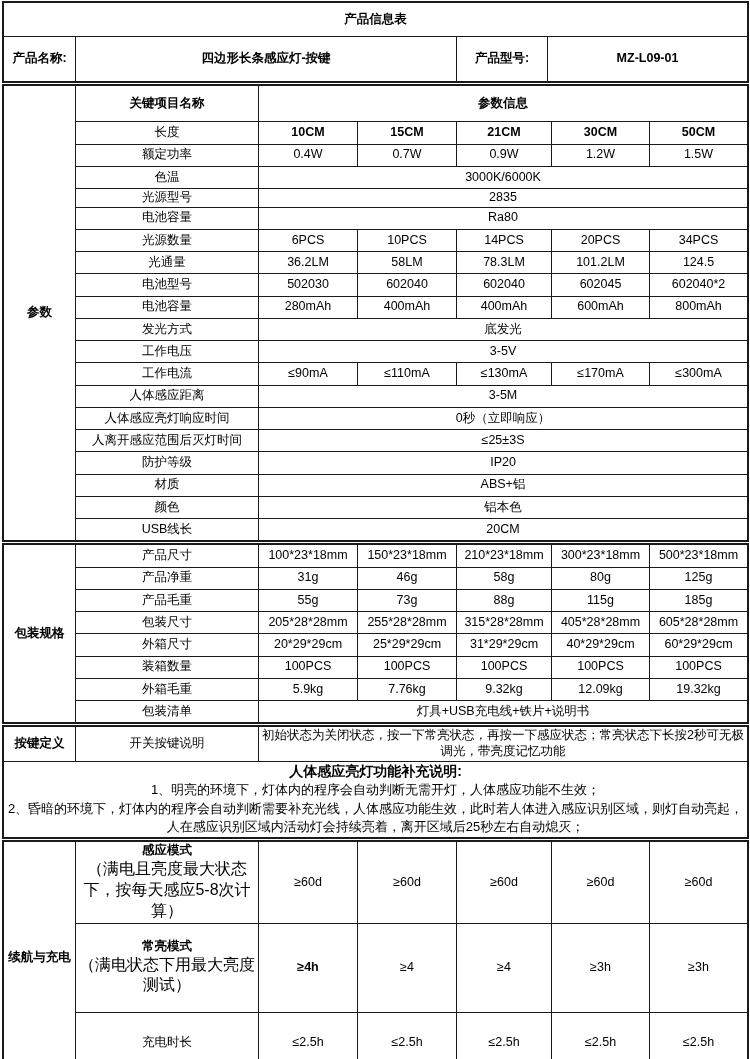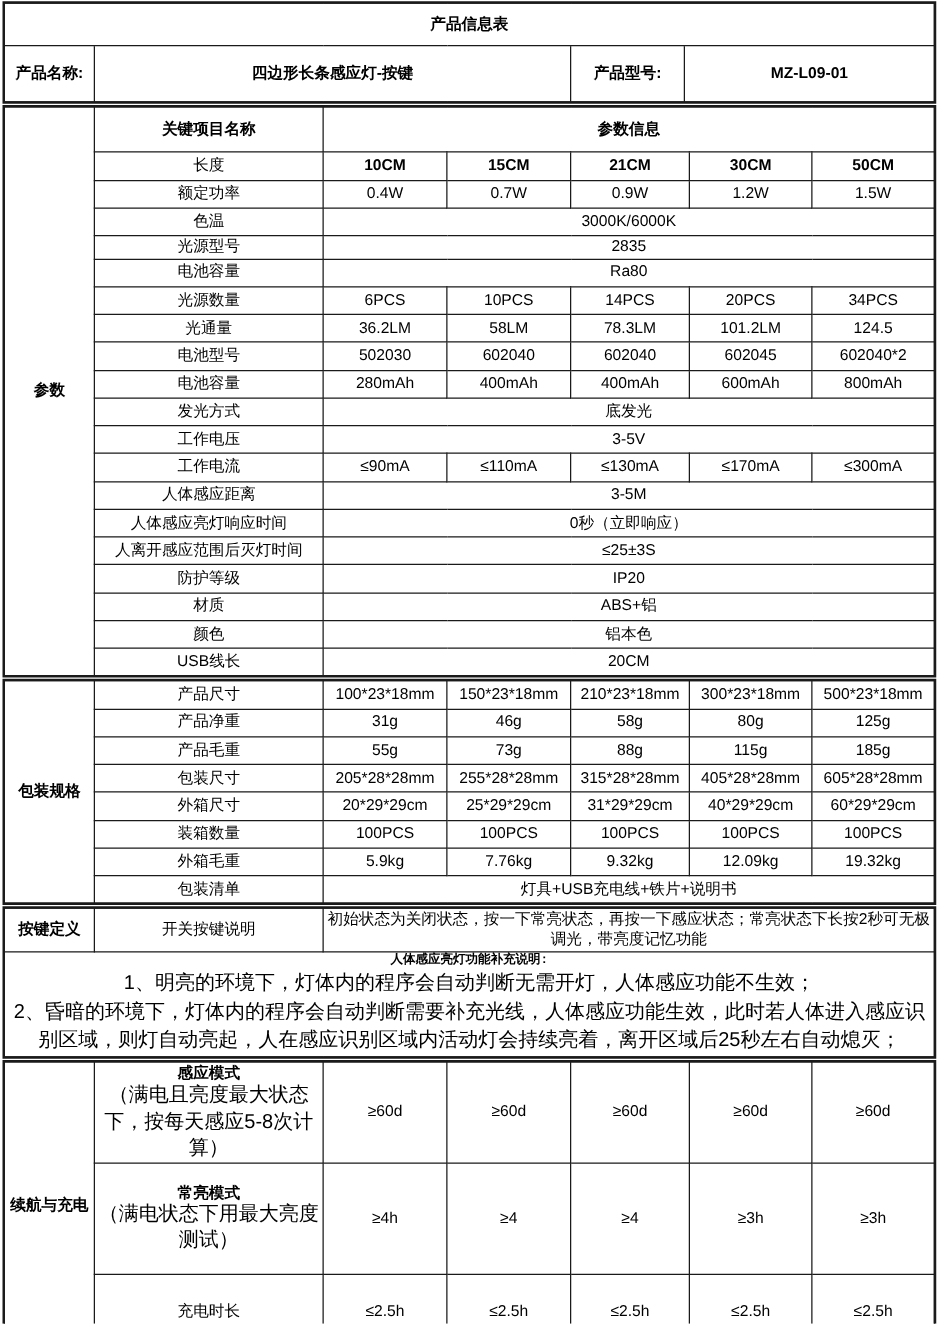--- a/index.html
+++ b/index.html
@@ -73,28 +73,27 @@
     line-height: 1.45;
     font-size: 12.5px;
     padding: 3px 4px;
   }
   .notes-block td {
     text-align: left;
     padding: 2px 4px 4px 4px;
   }
   .notes-title {
     font-weight: bold;
-    font-size: 10px;
+    font-size: 14px;
     display: block;
     margin-bottom: 1px;
-    font-family: Liberation Mono, monospace;
   }
   .notes-line {
     display: block;
-    font-size: 16px;
+    font-size: 13px;
     line-height: 1.42;
   }
   .mode-label .mode-name {
     display: block;
     font-weight: bold;
     font-size: 12.5px;
   }
   .mode-label .mode-sub {
     display: block;
     font-size: 16px;
@@ -370,21 +369,21 @@
           <td class="numcell" style="height: 72px;">≥60d</td>
           <td class="numcell" style="height: 72px;">≥60d</td>
           <td class="numcell" style="height: 72px;">≥60d</td>
           <td class="numcell" style="height: 72px;">≥60d</td>
         </tr>
         <tr>
           <td class="mode-label">
             <span class="mode-name">常亮模式</span>
             <span class="mode-sub">（满电状态下用最大亮度测试）</span>
           </td>
-          <td class="numcell" style="height: 86px;">≥4h</td>
+          <td class="numcell" style="height: 86px; font-weight: bold;">≥4h</td>
           <td class="numcell" style="height: 86px;">≥4</td>
           <td class="numcell" style="height: 86px;">≥4</td>
           <td class="numcell" style="height: 86px;">≥3h</td>
           <td class="numcell" style="height: 86px;">≥3h</td>
         </tr>
         <tr>
           <td class="mode-label">
             <span class="mode-name" style="font-weight: normal;">充电时长</span>
           </td>
           <td class="numcell" style="height: 58px;">≤2.5h</td>

